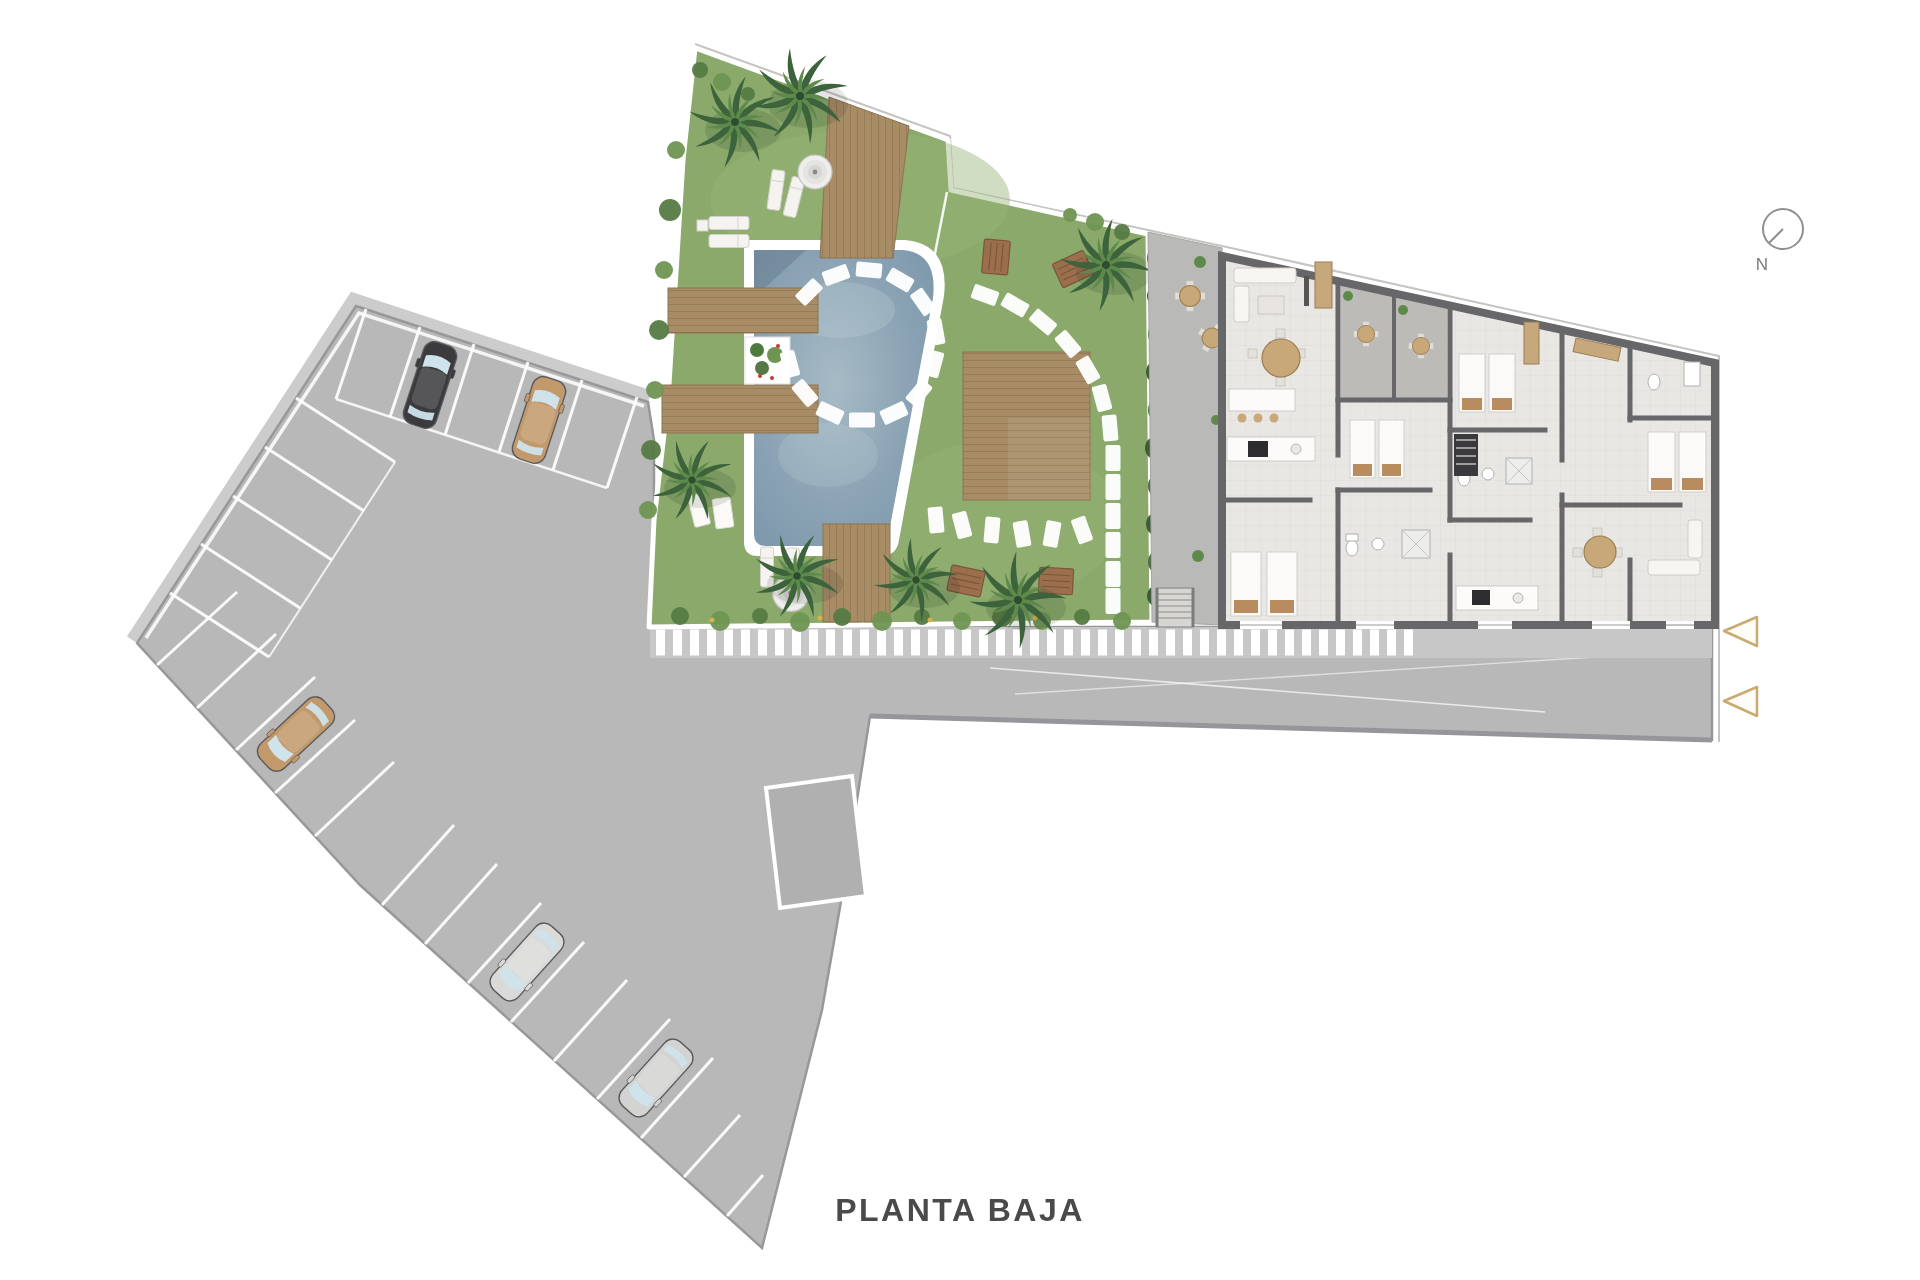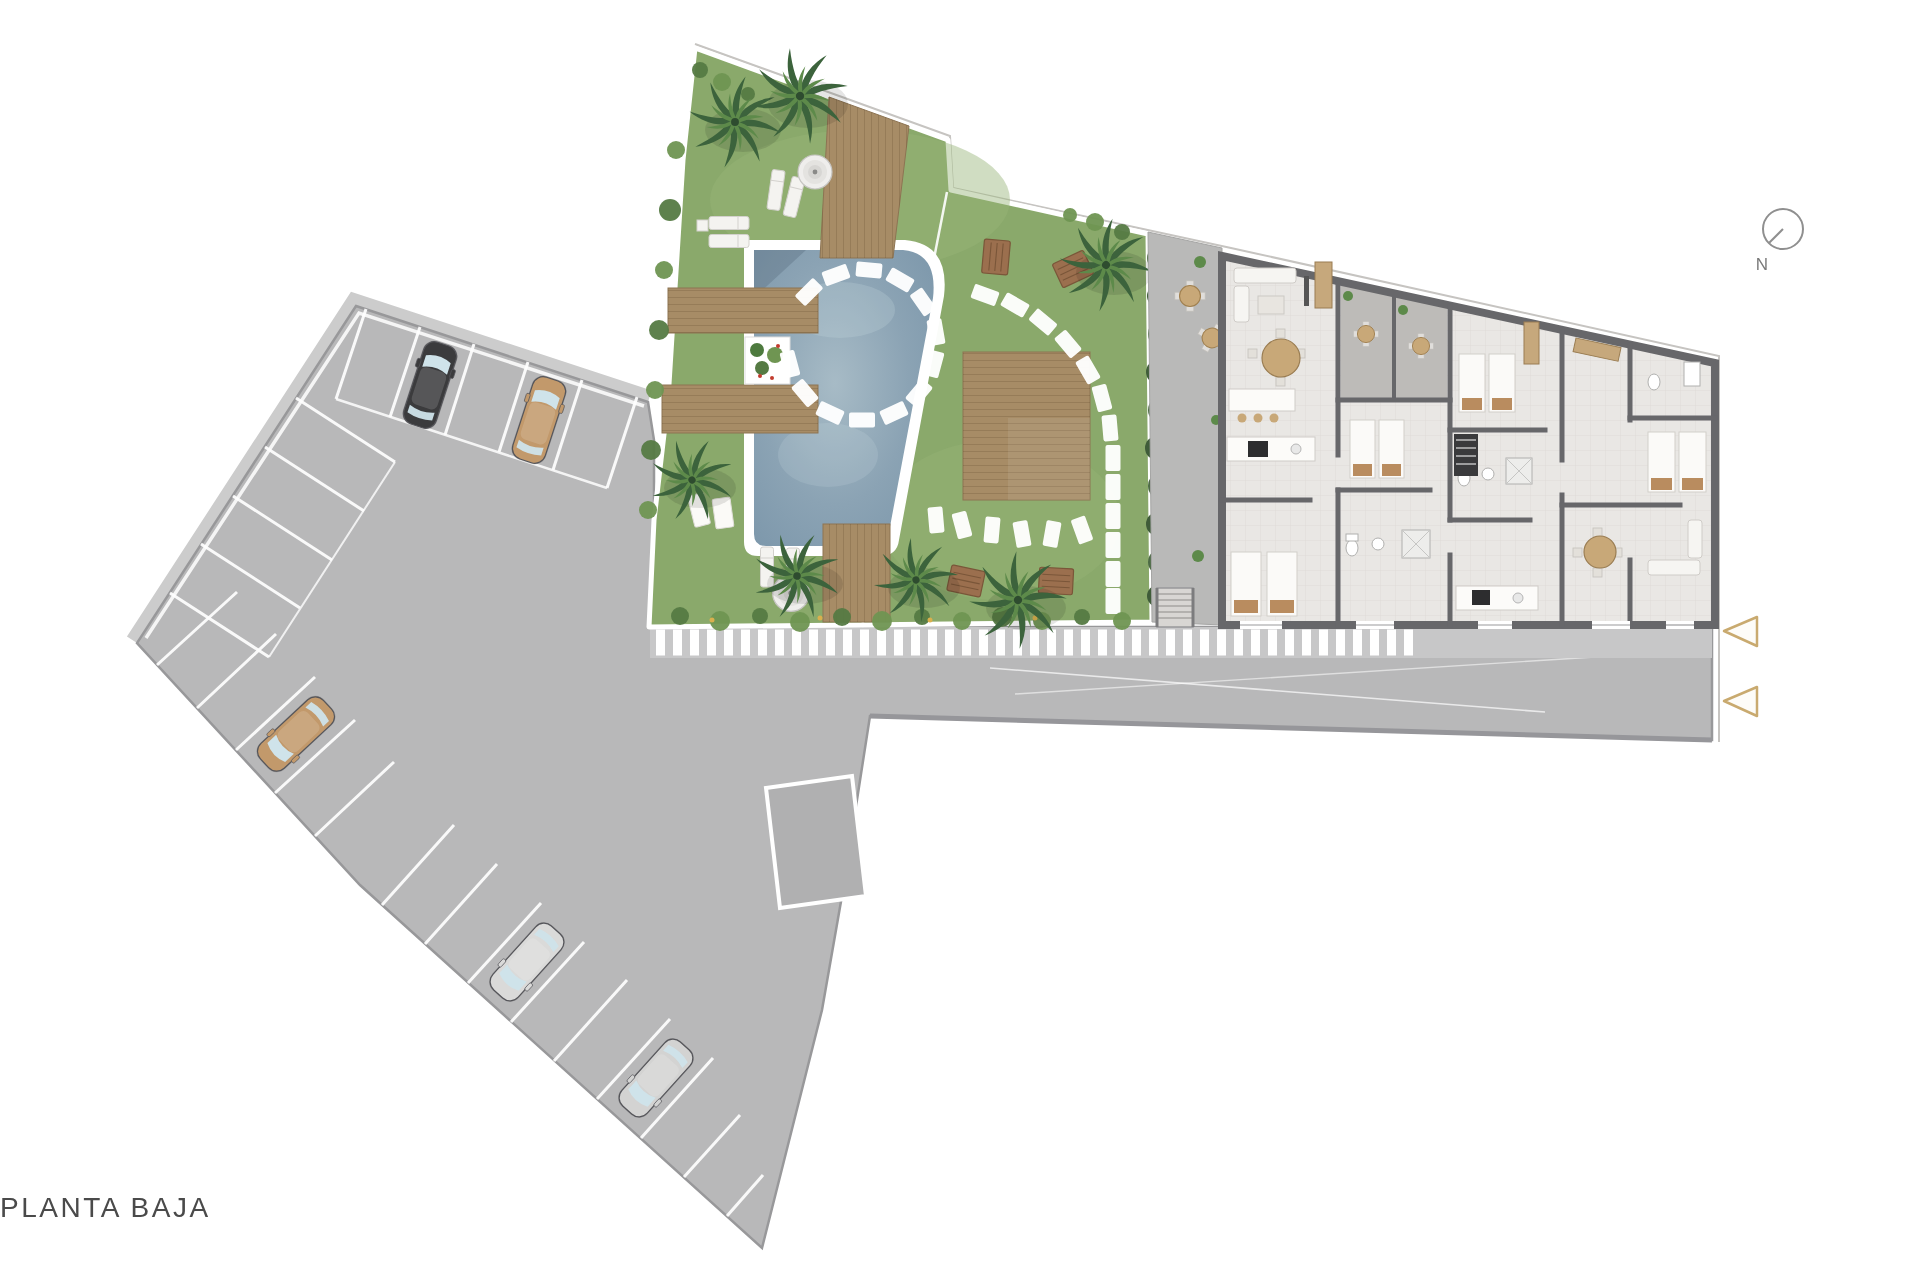--- a/index.html
+++ b/index.html
@@ -1,19 +1,19 @@
 <!DOCTYPE html>
 <html style="--lawn: #8aa96b; --lawn-light: #97b478; --pool: #8ba3b4; --pool-light: #a7bbc6; --deck: #a78c66; --deck-edge: #8d7453; --pavement: #b8b8b9; --walkway: #c7c7c8; --building-floor: #e9e7e4; --wall: #67676a; --terrace: #bdbbb8; --hedge: #4d6b45; --palm: #3c633c; --palm-light: #5d8a4a; --accent-wood: #c8a878; --bench: #9b6f4e; --marker-outline: #c9aa6f; --title-text: #4a4a4a; --stripe: #ffffff;"><head>
 <meta charset="utf-8">
 <style>
   html,body{margin:0;padding:0;background:#fff;}
   .stage{position:relative;width:1920px;height:1280px;background:#fff;overflow:hidden;
          font-family:"Liberation Sans", sans-serif;}
-  .floor-title{position:absolute;left:0;right:0;top:1192px;
-    font-size:28px;font-weight:normal;letter-spacing:2.5px;color:var(--title-text,#4a4a4a);}
+  .floor-title{position:absolute;left:0;right:0;top:1192px;text-align:center;
+    font-size:32px;font-weight:bold;letter-spacing:2.5px;color:var(--title-text,#4a4a4a);}
   svg text{font-family:"Liberation Sans", sans-serif;}
 </style>
 </head>
 <body>
 
 <div class="stage">
 
 <svg width="1920" height="1280" viewBox="0 0 1920 1280">
   <defs>
     <radialGradient id="poolGrad" cx="45%" cy="45%" r="75%">

